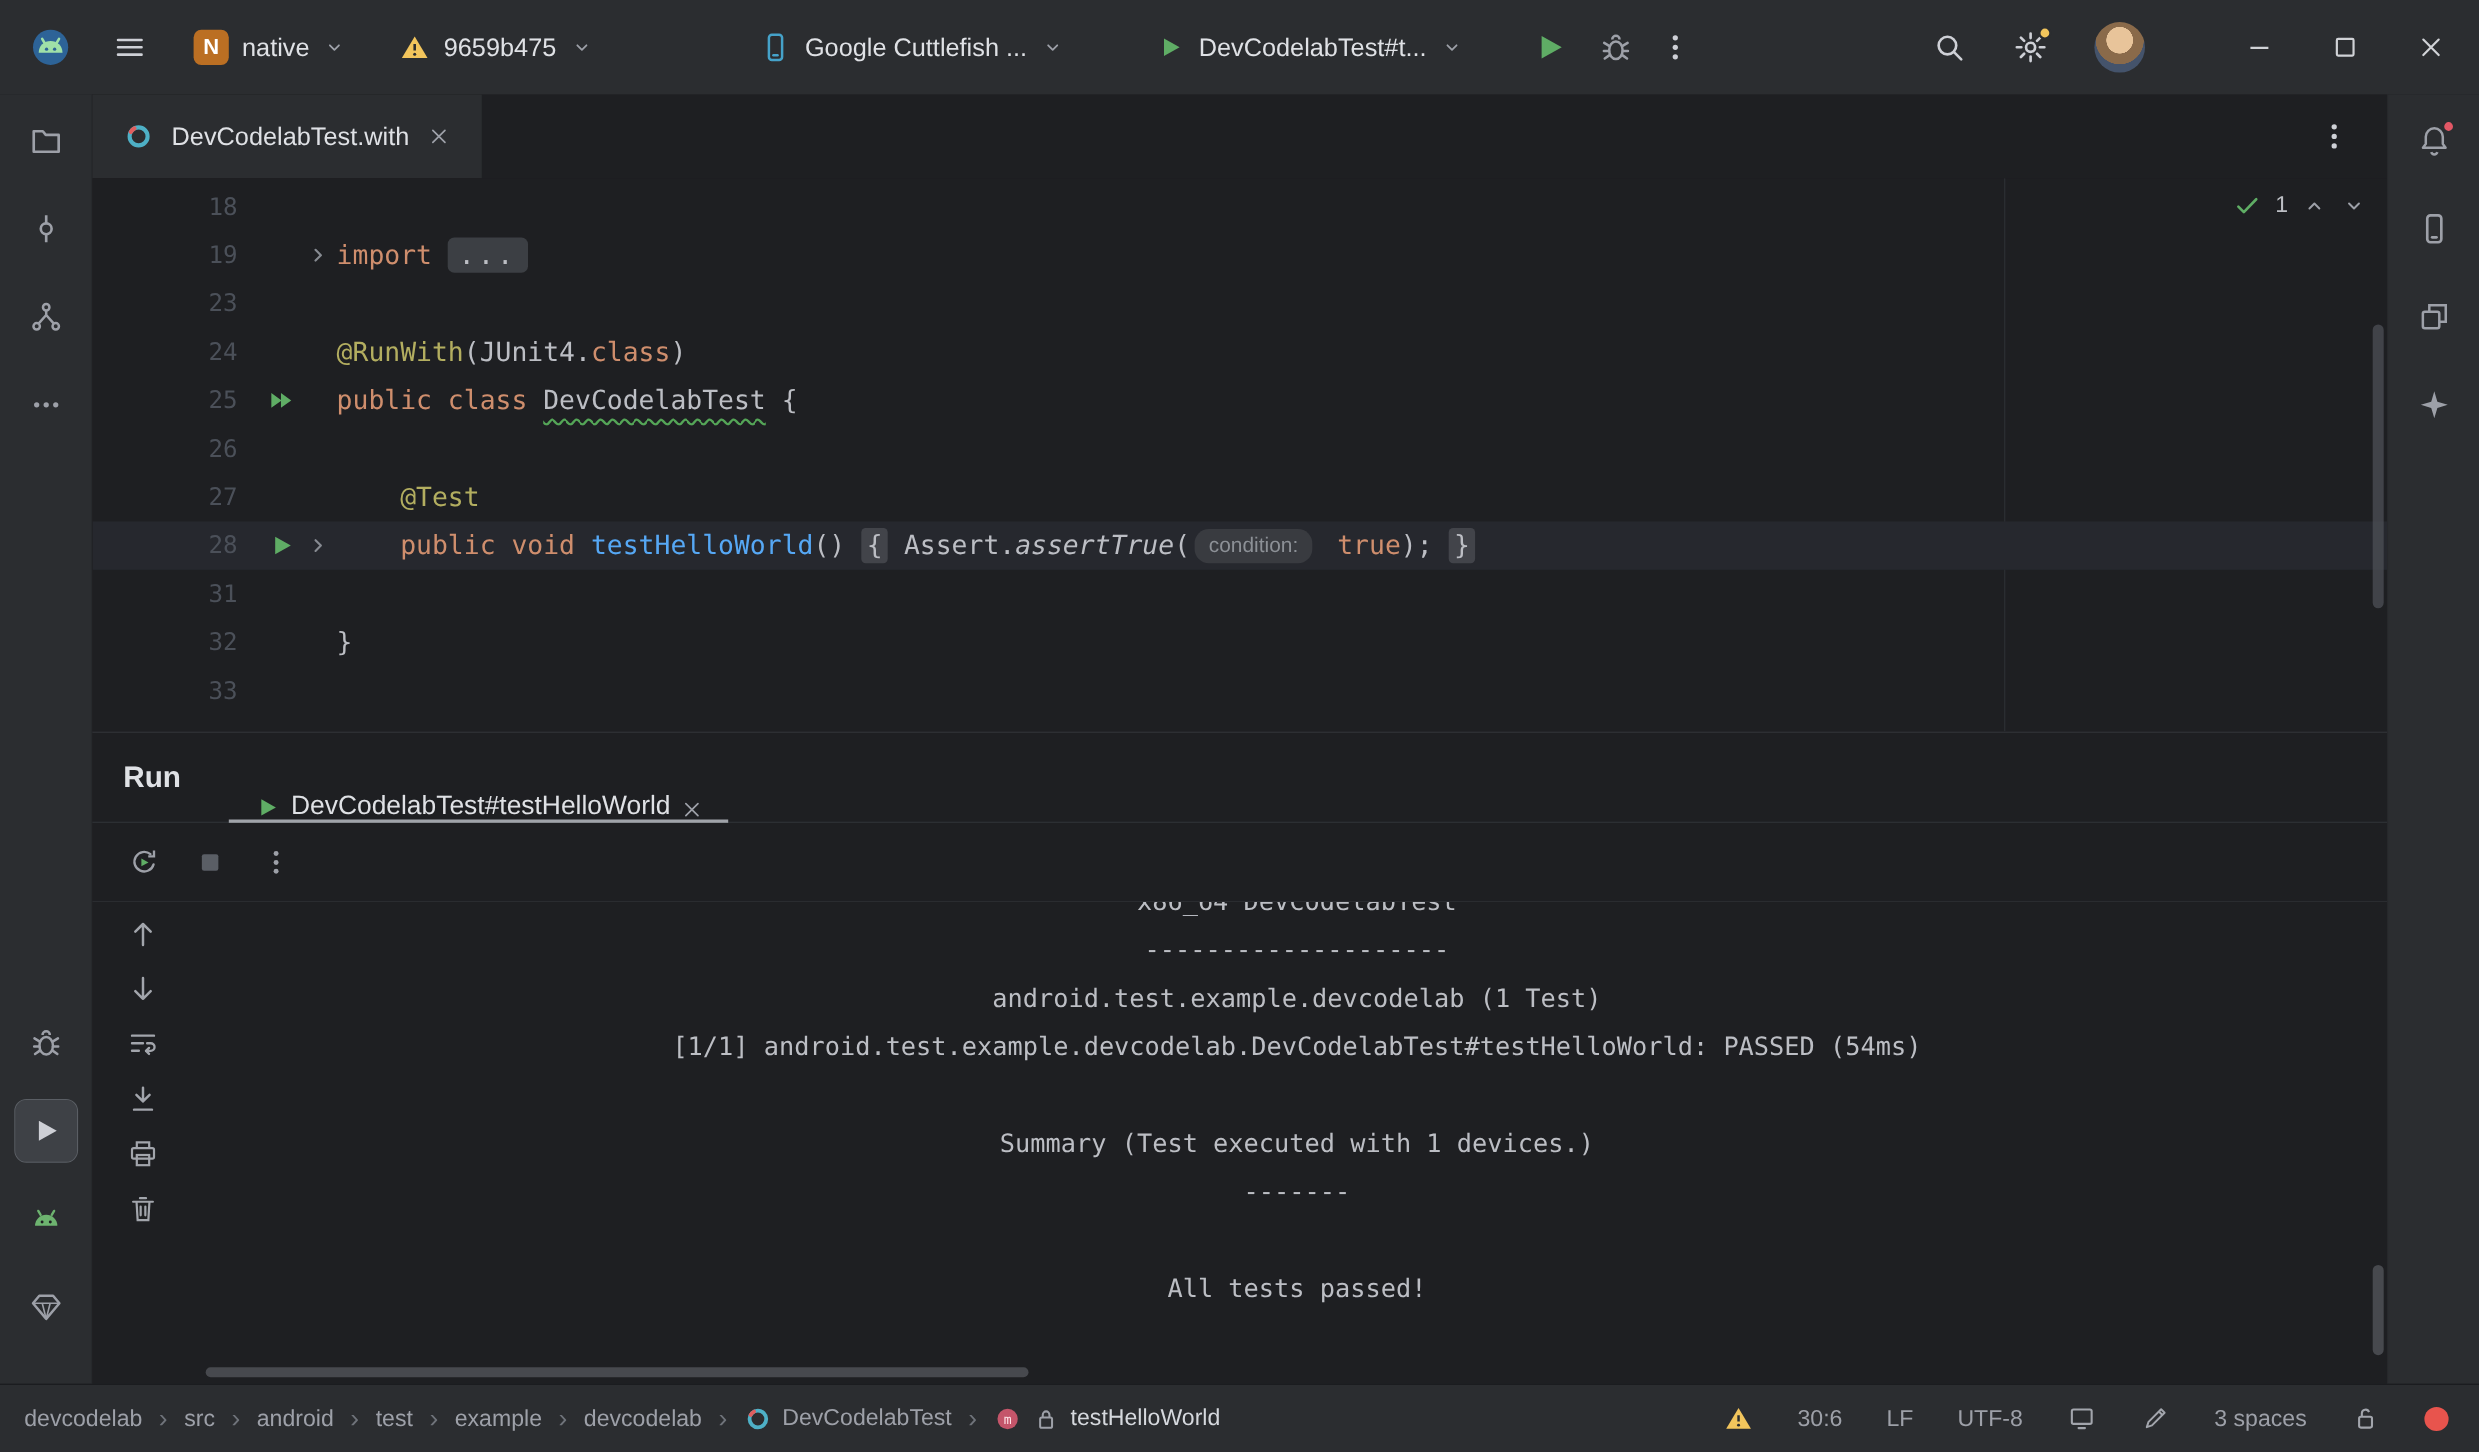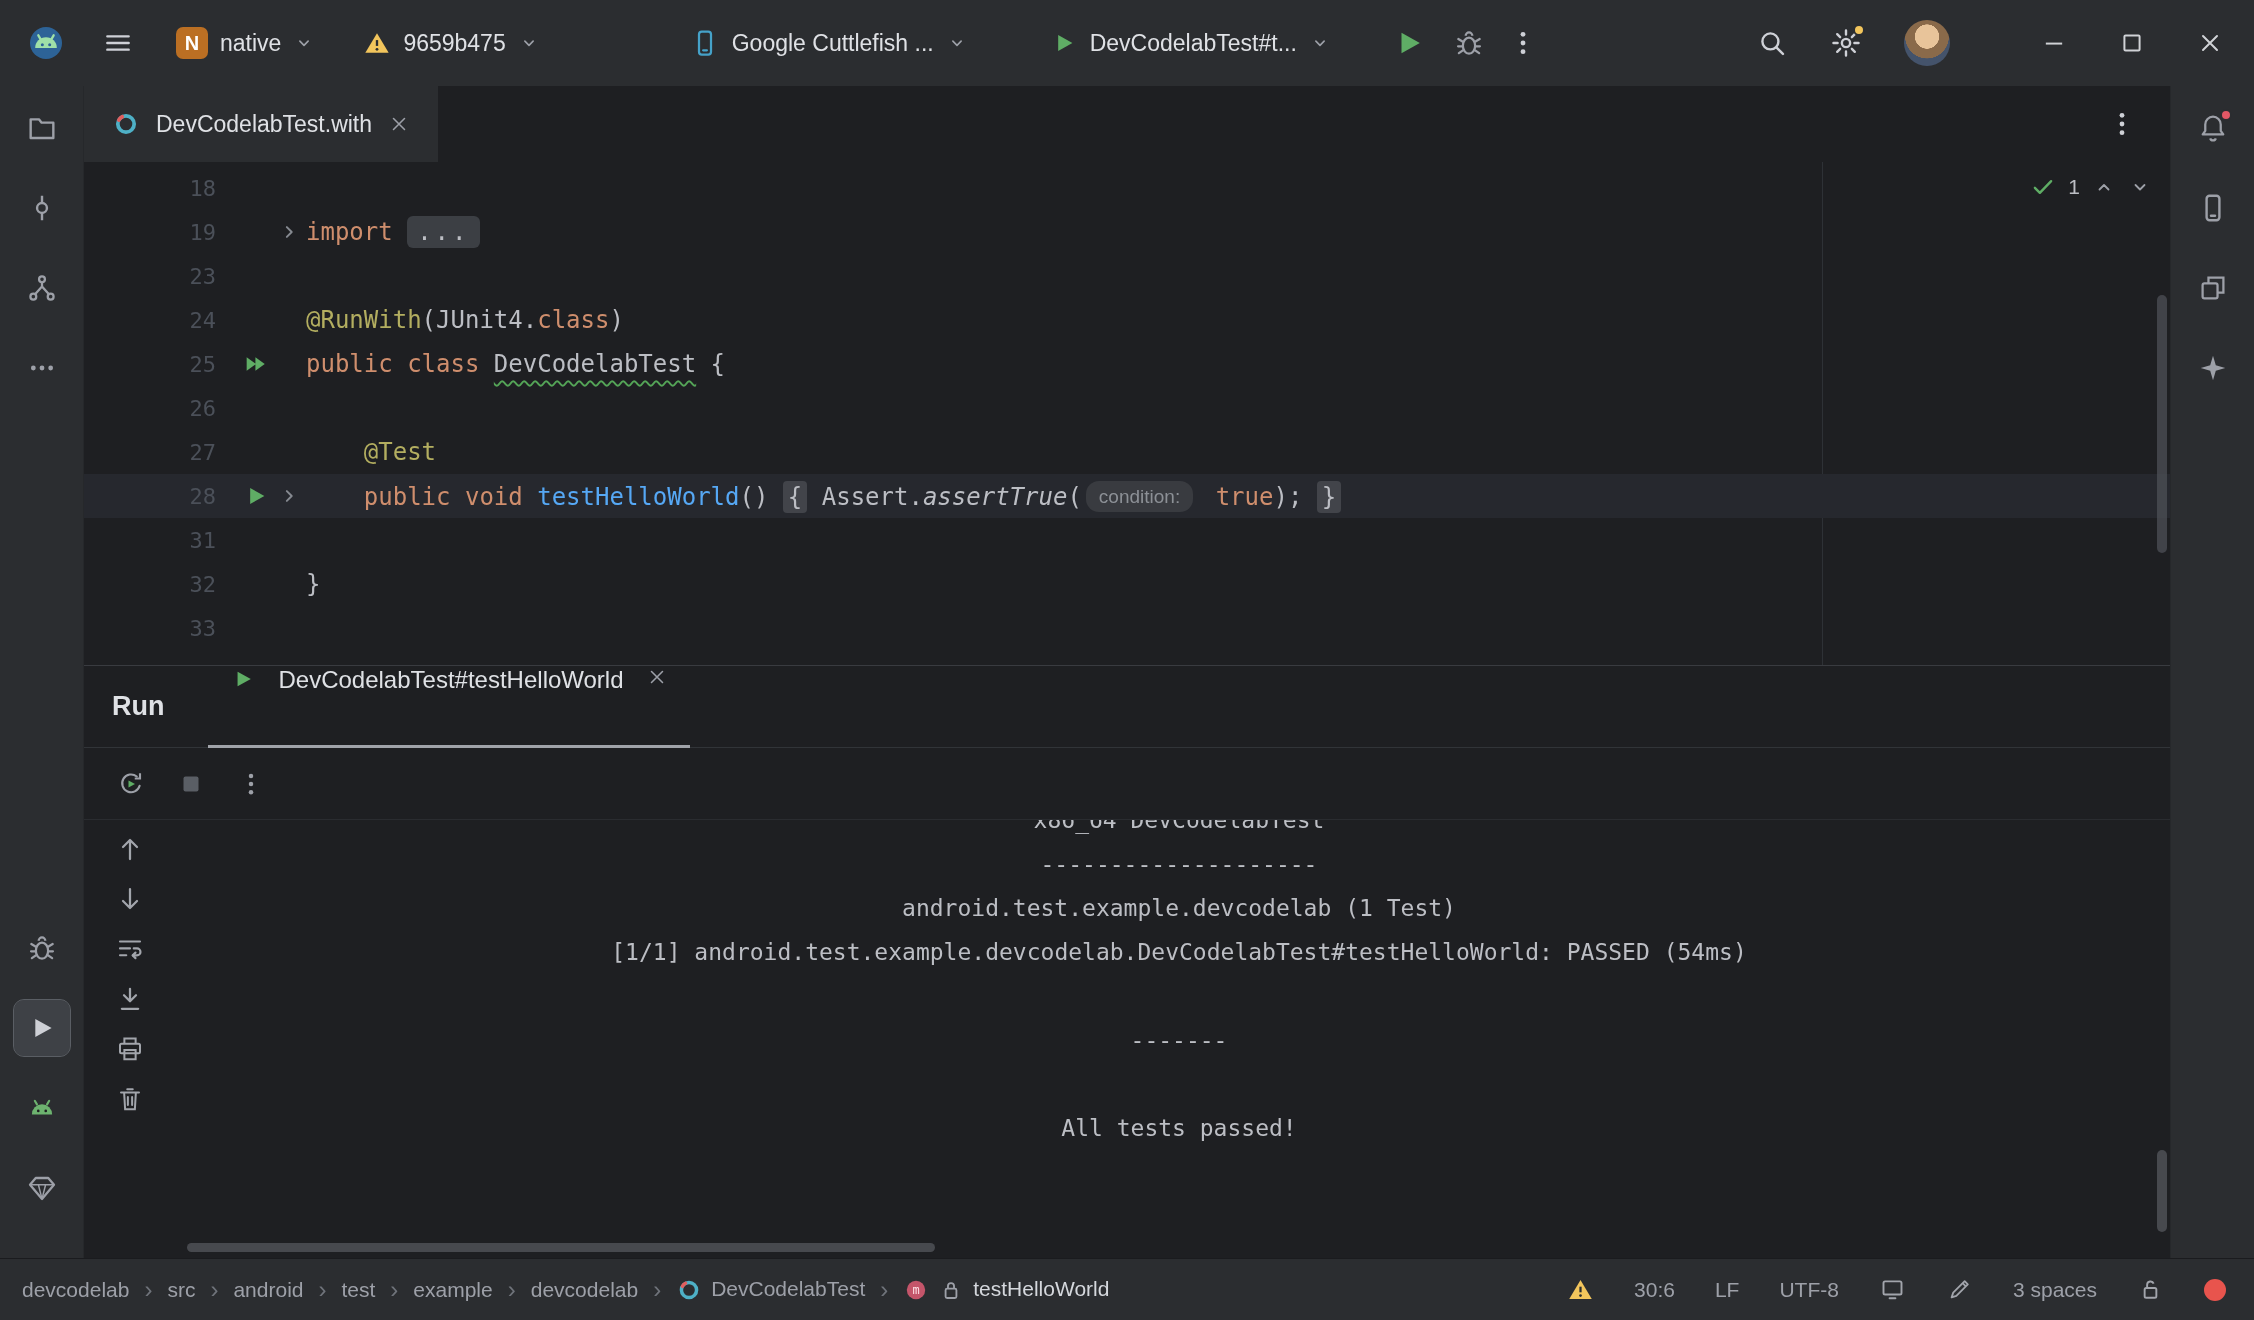--- a/index.html
+++ b/index.html
@@ -98,21 +98,21 @@
   .ed-scrollthumb { position:absolute; right:3px; top:133px; width:10px; height:258px; background:#50535a; border-radius:5px; opacity:.7; z-index:3; cursor:pointer; }
   .inspection { position:absolute; top:12px; right:18px; display:flex; align-items:center; gap:12px; z-index:4; }
   .inspection .chk { color:#5fad65; width:26px; height:26px; }
   .inspection .cnt { font-size:21px; color:#bcbec4; }
   .inspection .nav { width:24px; height:24px; color:#9da0a8; cursor:pointer; }
 
   
   .runpanel { flex:0 0 593px; border-top:1px solid #393b40; display:flex; flex-direction:column; background:#1e1f22; }
   .run-header { flex:0 0 82px; display:flex; align-items:stretch; padding-left:28px; border-bottom:1px solid #313438; }
   .run-title { align-self:center; font-size:27px; font-weight:bold; color:#dfe1e5; margin-right:44px; }
-  .run-tab { position:relative; display:flex; align-items:flex-start; gap:22px; padding:0 22px; cursor:pointer; }
+  .run-tab { position:relative; display:flex; align-items:flex-end; gap:8px; padding:0 22px; cursor:pointer; }
   .run-tab::after { content:""; position:absolute; left:0; right:0; bottom:-1px; height:3px; background:#a0a3a9; }
   .run-tab .ic-play { color:#5fad65; width:26px; height:26px; }
   .run-tab-label { font-size:24px; color:#dfe1e5; white-space:nowrap; }
   .run-toolbar { flex:0 0 72px; display:flex; align-items:center; gap:30px; padding-left:32px; border-bottom:1px solid #2a2c30; }
   .rt-btn { background:none; border:none; cursor:pointer; display:flex; }
   .rt-btn .ic { width:30px; height:30px; }
   .rt-btn.disabled .ic { color:#5a5e65; }
   .console { flex:1; display:flex; min-height:0; position:relative; }
   .console-gutter { flex:0 0 92px; display:flex; flex-direction:column; align-items:center; padding-top:14px; gap:20px; }
   .cg-btn { background:none; border:none; cursor:pointer; display:flex; }
@@ -679,20 +679,21 @@
                 </svg>
               </button>
             </div>
           <div class="console-body">
             <div id="console-lines">
                 <div class="cline">x86_64 DevCodelabTest</div>
                 <div class="cline">--------------------</div>
                 <div class="cline">android.test.example.devcodelab (1 Test)</div>
                 <div class="cline">[1/1] android.test.example.devcodelab.DevCodelabTest#testHelloWorld: PASSED (54ms)</div>
                 <div class="cline"></div>
+                <div class="cline">Summary (Test executed with 1 devices.)</div>
                 <div class="cline">-------</div>
                 <div class="cline"></div>
                 <div class="cline">All tests passed!</div>
               </div>
           </div>
           <div class="hscroll"></div>
           <div class="vscroll"></div>
         </div>
       </section>
     </main>

